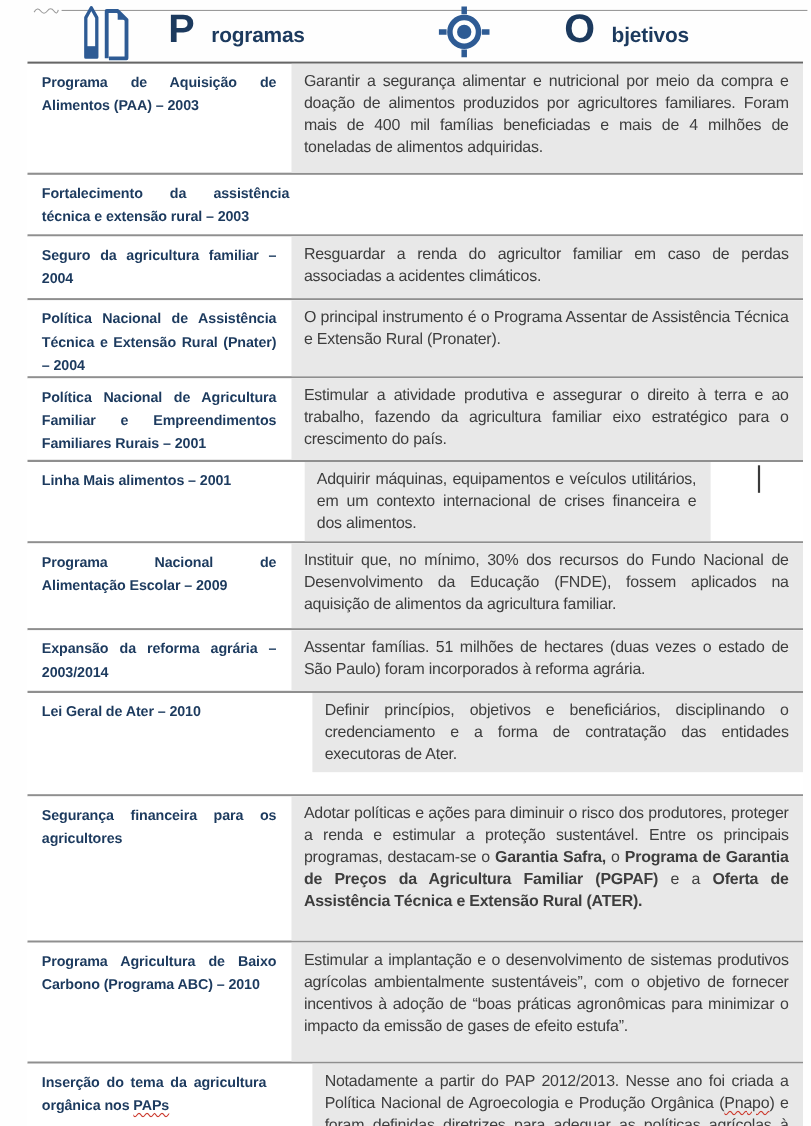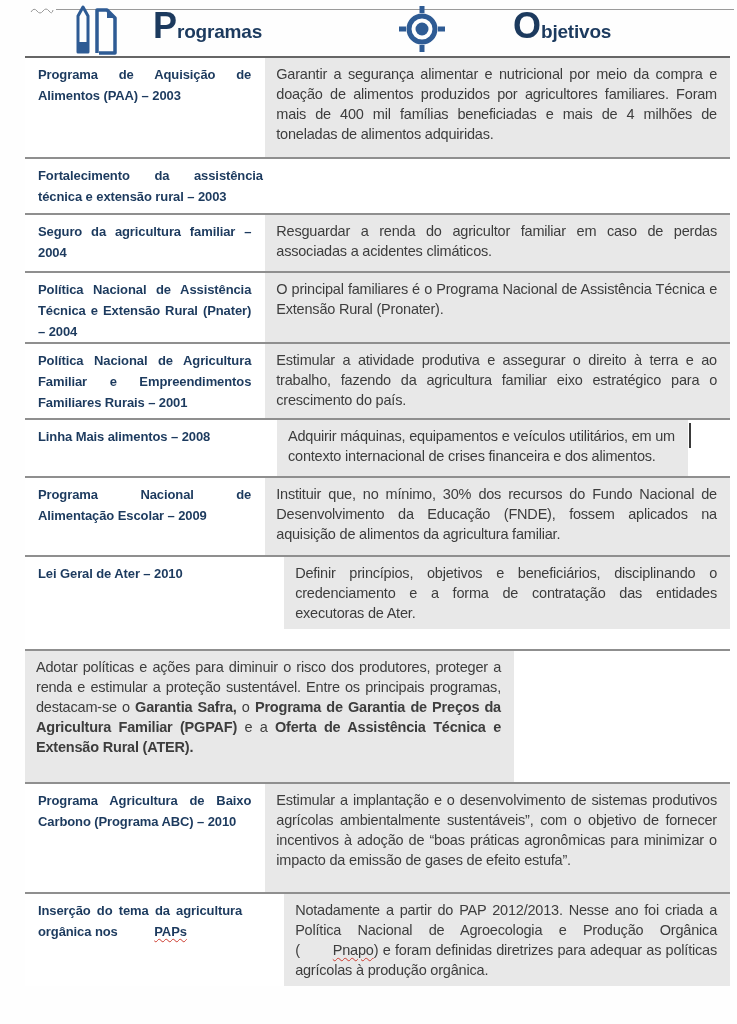--- a/index.html
+++ b/index.html
@@ -8,48 +8,48 @@
   .page { position:relative; width:737px; height:1024px; background:#fefefe; overflow:hidden; }
 
   .top-rule { position:absolute; top:9px; left:56px; width:678px; border-top:1px solid var(--rule_gray,#9a9a9a); }
   .scribble { position:absolute; top:1px; left:30px; }
 
   .header { position:relative; margin-left:25px; width:705px; height:58px; border-bottom:2px solid #666; }
   .icon-pencil { position:absolute; left:47px; top:4px; color:var(--icon_blue,#2e5b94); }
   .icon-target { position:absolute; left:372px; top:4px; color:var(--icon_blue,#2e5b94); }
   .htitle { position:absolute; top:6px; display:flex; align-items:baseline; color:var(--navy,#1c3a5e); font-weight:bold; }
   .htitle .cap { font-size:36px; line-height:1.1; }
-  .htitle .rest { font-size:19px; letter-spacing:-0.2px; }
+  .htitle .rest { font-size:19px; letter-spacing:-0.2px;margin-left:15px; }
   .t-programas { left:128px; }
   .t-objetivos { left:488px; }
 
   .table { margin-left:25px; width:705px; }
   .row { position:relative; display:flex; border-bottom:2px solid var(--divider,#8f8f8f); background:#fff; }
   .row:last-child, .row.no-border { border-bottom:none;gap:28px; }
   .row-gap { height:22px; background:#fff; border-bottom:2px solid var(--divider,#8f8f8f); }
 
   .cell { text-align:justify; }
   .cell-left { width:252px; padding:7px 14px 0 13px; color:var(--navy,#1c3a5e);
                font-weight:bold; font-size:13px; line-height:1.6; letter-spacing:-0.1px; }
   .cell-right { width:489px; padding:6px 13px 6px 11px; background:var(--cell_gray,#e8e8e8);
                 color:var(--body_text,#3d3d3d); font-size:14.5px; line-height:1.38; letter-spacing:-0.2px; }
 
   .r1{min-height:101px}.r2{min-height:56px}.r3{min-height:58px}.r4{min-height:60px}
   .r5{min-height:76px}.r6{min-height:58px}.r7{min-height:79px}.r8{min-height:57px}
   .r9{min-height:57px}.r10{min-height:133px}.r11{min-height:110px}.r12{min-height:84px}
 
   
-  .r6 .cell-right { width:411px; margin-right:42px; }
+  .r6 .cell-right { width:369px; margin-right:42px; }
   .text-cursor { position:absolute; left:664px; top:3px; width:2px; height:25px;
                  background:#3a3a3a; }
 
   .seg-bold { font-weight:bold;margin-top:21px; }
   .seg-spell { text-decoration:underline; text-decoration-style:wavy;
                text-decoration-color:var(--spell_red,#cc3b2f);
-               text-decoration-thickness:1px; text-underline-offset:2px;margin-left:33px; }
+               text-decoration-thickness:1px; text-underline-offset:2px; }
 </style>
 </head>
 <body>
 
 <div class="page">
 
   <div class="top-rule"></div>
   <span class="scribble">
     <svg width="24" height="10" viewBox="0 0 24 10">
       <path d="M1 7 Q4 2 7 6 T13 6 T19 6 T23 5" stroke="#9a9a9a" stroke-width="1" fill="none"></path>
@@ -92,46 +92,51 @@
     <div class="cell cell-left">Fortalecimento da assistência técnica e extensão rural – 2003</div>
   </div>
 
   <div class="row r3">
     <div class="cell cell-left">Seguro da agricultura familiar – 2004</div>
     <div class="cell cell-right">Resguardar a renda do agricultor familiar em caso de perdas associadas a acidentes climáticos.</div>
   </div>
 
   <div class="row r4">
     <div class="cell cell-left">Política Nacional de Assistência Técnica e Extensão Rural (Pnater) – 2004</div>
-    <div class="cell cell-right">O principal familiares é o Programa Nacional de Assistência Técnica e Extensão Rural (Pronater).</div>
+    <div class="cell cell-right">O principal instrumento é o Programa Assentar de Assistência Técnica e Extensão Rural (Pronater).</div>
   </div>
 
   <div class="row r5">
     <div class="cell cell-left">Política Nacional de Agricultura Familiar e Empreendimentos Familiares Rurais – 2001</div>
     <div class="cell cell-right">Estimular a atividade produtiva e assegurar o direito à terra e ao trabalho, fazendo da agricultura familiar eixo estratégico para o crescimento do país.</div>
   </div>
 
   <div class="row r6">
-    <div class="cell cell-left">Linha Mais alimentos – 2008</div>
+    <div class="cell cell-left">Linha Mais alimentos – 2001</div>
     <div class="cell cell-right">Adquirir máquinas, equipamentos e veículos utilitários, em um contexto internacional de crises financeira e dos alimentos.</div>
   <span class="text-cursor"></span>
       </div>
 
   <div class="row r7">
     <div class="cell cell-left">Programa Nacional de Alimentação Escolar – 2009</div>
     <div class="cell cell-right">Instituir que, no mínimo, 30% dos recursos do Fundo Nacional de Desenvolvimento da Educação (FNDE), fossem aplicados na aquisição de alimentos da agricultura familiar.</div>
   </div>
 
+  <div class="row r8">
+    <div class="cell cell-left">Expansão da reforma agrária – 2003/2014</div>
+    <div class="cell cell-right">Assentar famílias. 51 milhões de hectares (duas vezes o estado de São Paulo) foram incorporados à reforma agrária.</div>
+  </div>
 
   <div class="row r9 no-border">
     <div class="cell cell-left">Lei Geral de Ater – 2010</div>
     <div class="cell cell-right">Definir princípios, objetivos e beneficiários, disciplinando o credenciamento e a forma de contratação das entidades executoras de Ater.</div>
   </div>
 <div class="row-gap"></div>
   <div class="row r10">
+    <div class="cell cell-left">Segurança financeira para os agricultores</div>
     <div class="cell cell-right"><span>Adotar políticas e ações para diminuir o risco dos produtores, proteger a renda e estimular a proteção sustentável. Entre os principais programas, destacam-se o </span><span class="seg-bold">Garantia Safra,</span><span> o </span><span class="seg-bold">Programa de Garantia de Preços da Agricultura Familiar (PGPAF)</span><span> e a </span><span class="seg-bold">Oferta de Assistência Técnica e Extensão Rural (ATER).</span></div>
   </div>
 
   <div class="row r11">
     <div class="cell cell-left">Programa Agricultura de Baixo Carbono (Programa ABC) – 2010</div>
     <div class="cell cell-right">Estimular a implantação e o desenvolvimento de sistemas produtivos agrícolas ambientalmente sustentáveis”, com o objetivo de fornecer incentivos à adoção de “boas práticas agronômicas para minimizar o impacto da emissão de gases de efeito estufa”.</div>
   </div>
 
   <div class="row r12">
     <div class="cell cell-left"><span>Inserção do tema da agricultura orgânica nos </span><span class="seg-spell">PAPs</span></div>

